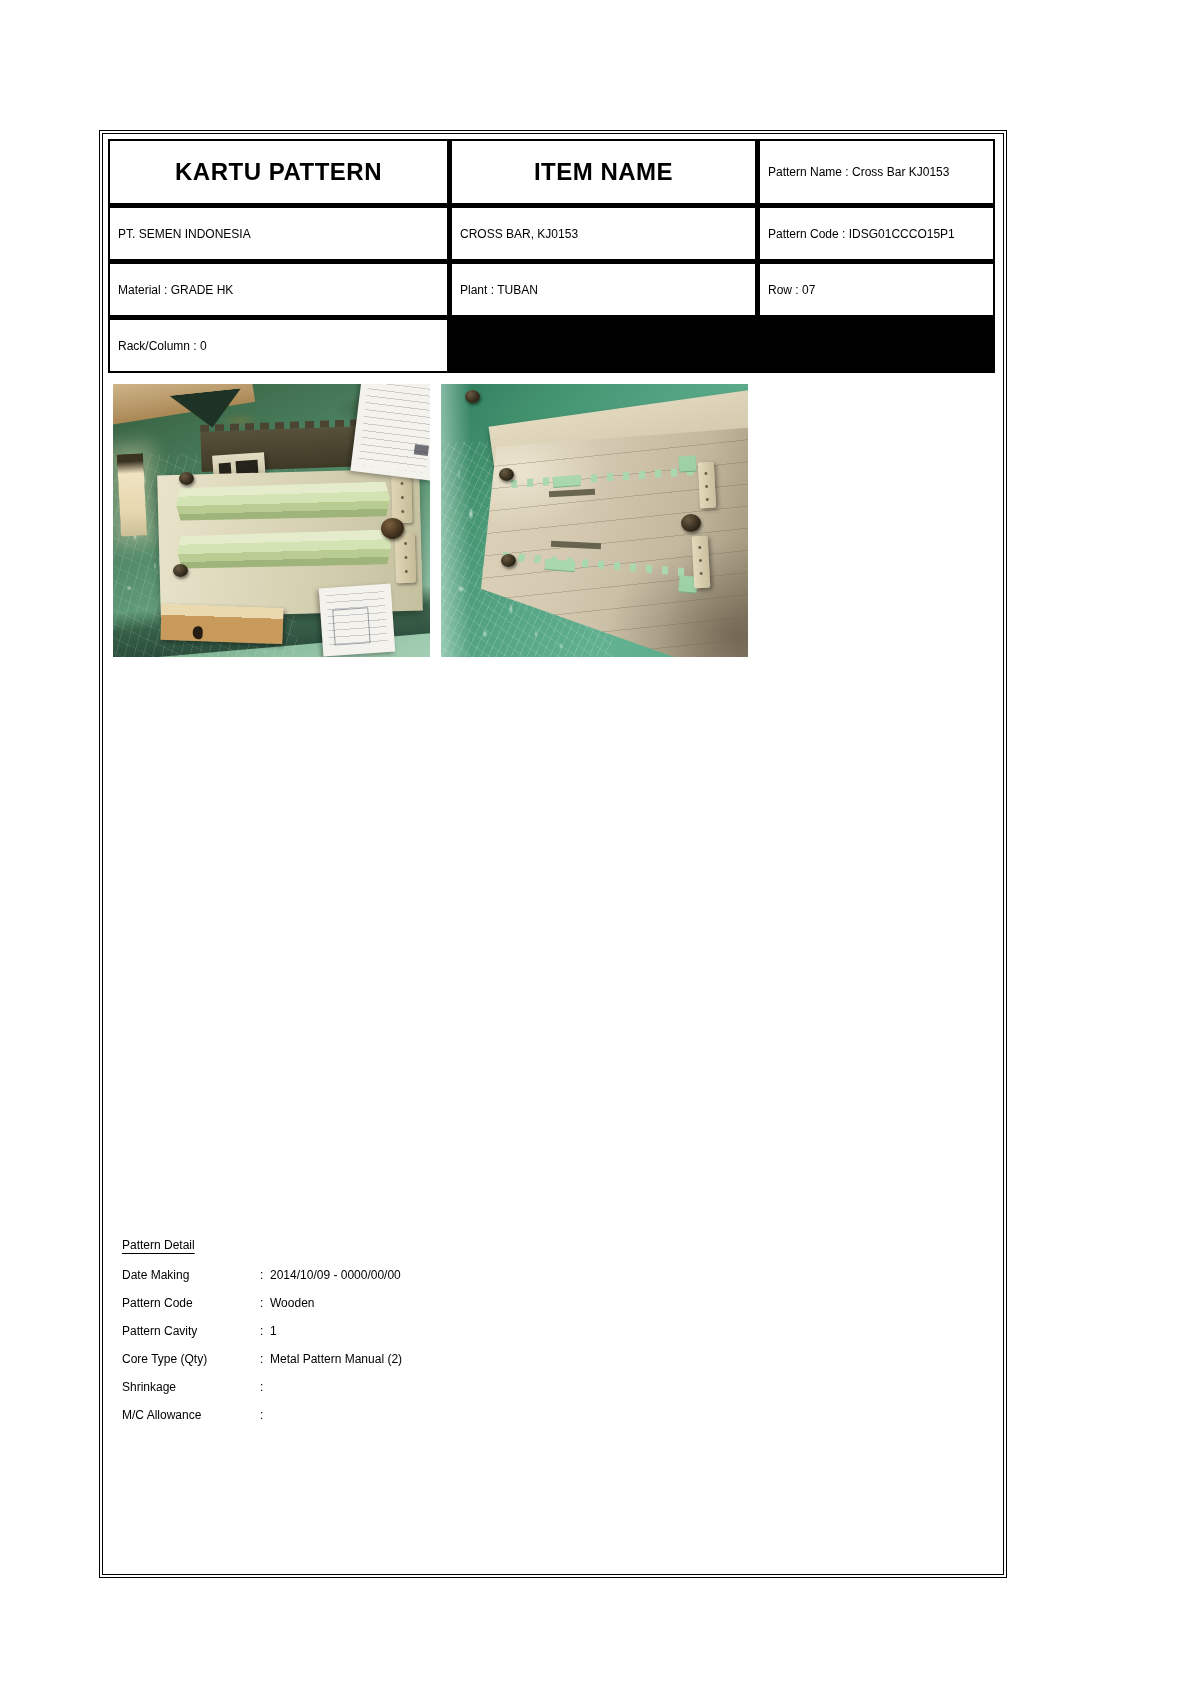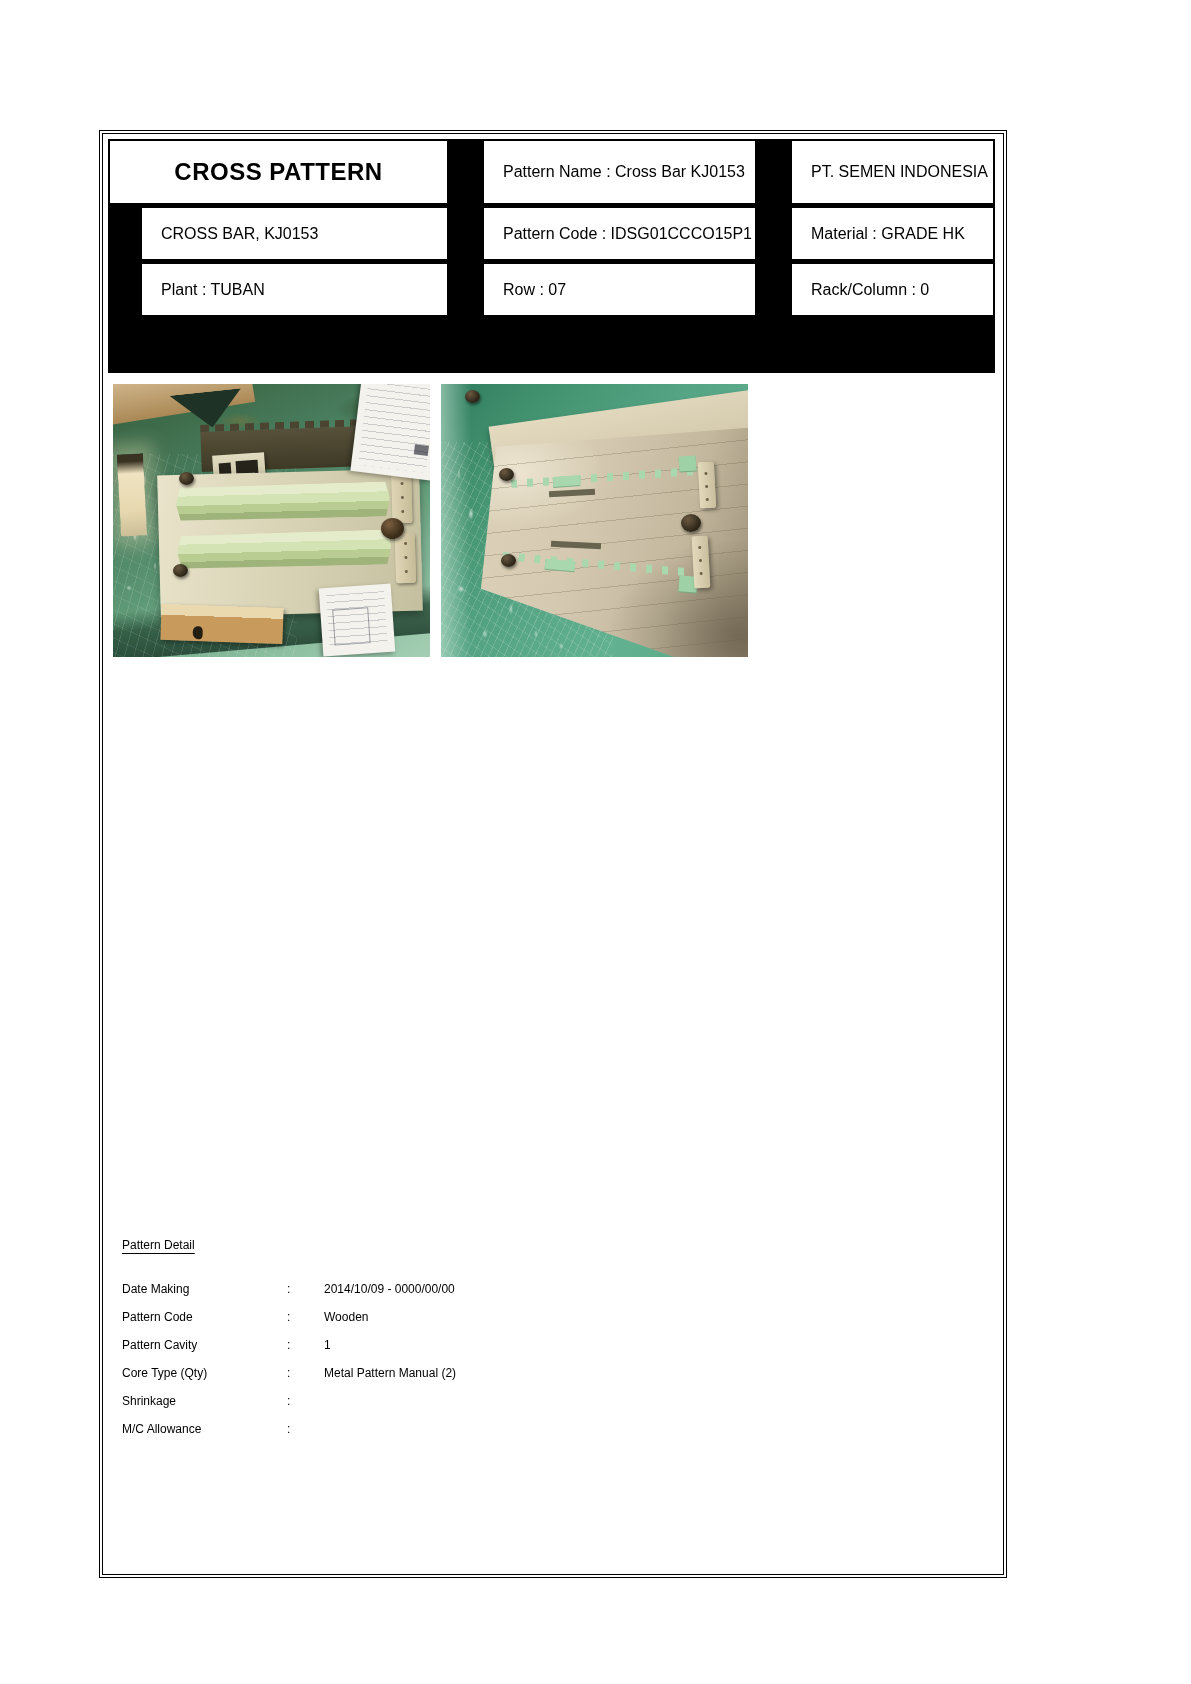--- a/index.html
+++ b/index.html
@@ -8,26 +8,26 @@
   
   .card { position:absolute; left:99px; top:130px; width:906px; height:1446px; border:1px solid #000; background:#fff; }
   .card-frame-inner { position:absolute; inset:2px; border:1px solid #000; pointer-events:none; }
 
   
   .info-table { position:absolute; left:8px; top:8px; display:grid;
     grid-template-columns:337px 303px 233px; grid-template-rows:62px 51px 51px 51px;
     gap:5px; background:#000; border:2px solid #000; }
   .cell { background:#fff; display:flex; align-items:center; overflow:hidden; }
   .cell.hdr { justify-content:center; font-weight:bold; font-size:24px; letter-spacing:.5px; }
-  .cell.data { padding-left:19px; font-size:16px;margin-left:32px; }
+  .cell.data { padding-left:8px; font-size:12px; }
 
   
   .detail { position:absolute; left:22px; top:1107px; font-size:12px; }
   .detail-title { text-decoration:underline; text-underline-offset:4px; margin-bottom:16px; }
-  .detail-row { display:flex; height:28px; align-items:flex-end;gap:27px; }
+  .detail-row { display:flex; height:28px; align-items:flex-start; }
   .d-label { width:138px; }
   .d-colon { width:10px; }
 
   
   .photo { position:absolute; top:253px; overflow:hidden; }
   .photo * { position:absolute; }
   .photo1 { left:13px;  width:317px; height:273px;
     background:linear-gradient(155deg,#335d3e 0%,#3f6d4c 16%,#4b8161 36%,#5e9976 55%,#7cb292 72%,#96c5a8 88%,#a4ceb3 100%); }
   .photo2 { left:341px; width:307px; height:273px;
     background:linear-gradient(128deg,#2f7c5e 0%,#43926f 22%,#55a585 48%,#62b190 72%,#58a886 100%); }
@@ -145,21 +145,22 @@
   .p2-knob2 { left:60px;  top:170px; }
   .p2-knob3 { left:240px; top:130px; width:20px; height:18px; }
 </style>
 </head>
 <body>
 
 <div class="card">
   <div class="card-frame-inner"></div>
 
   <div class="info-table">
-    <div class="cell hdr">CROSS PATTERN</div>
+    <div class="cell hdr">KARTU PATTERN</div>
+    <div class="cell hdr">ITEM NAME</div>
 
     <div class="cell data">Pattern Name : Cross Bar KJ0153</div>
     <div class="cell data">PT. SEMEN INDONESIA</div>
     <div class="cell data">CROSS BAR, KJ0153</div>
 
     <div class="cell data">Pattern Code : IDSG01CCCO15P1</div>
     <div class="cell data">Material : GRADE HK</div>
     <div class="cell data">Plant : TUBAN</div>
 
     <div class="cell data">Row : 07</div>

